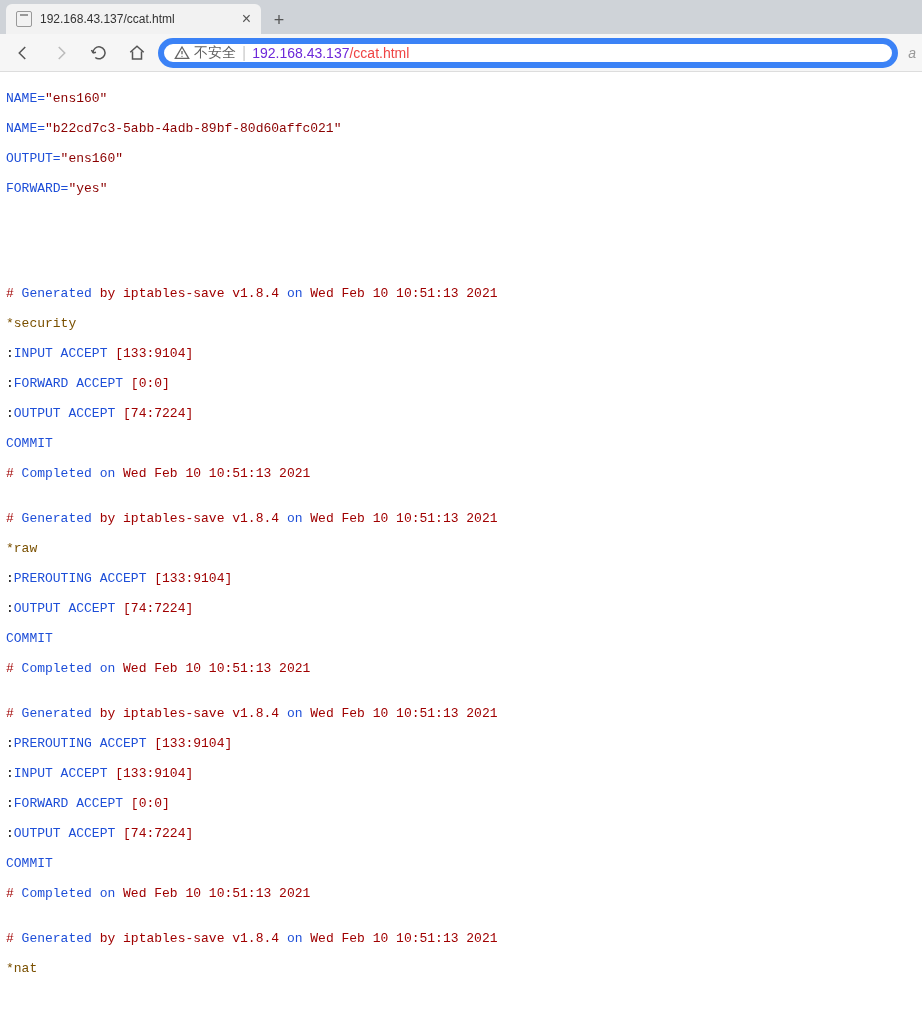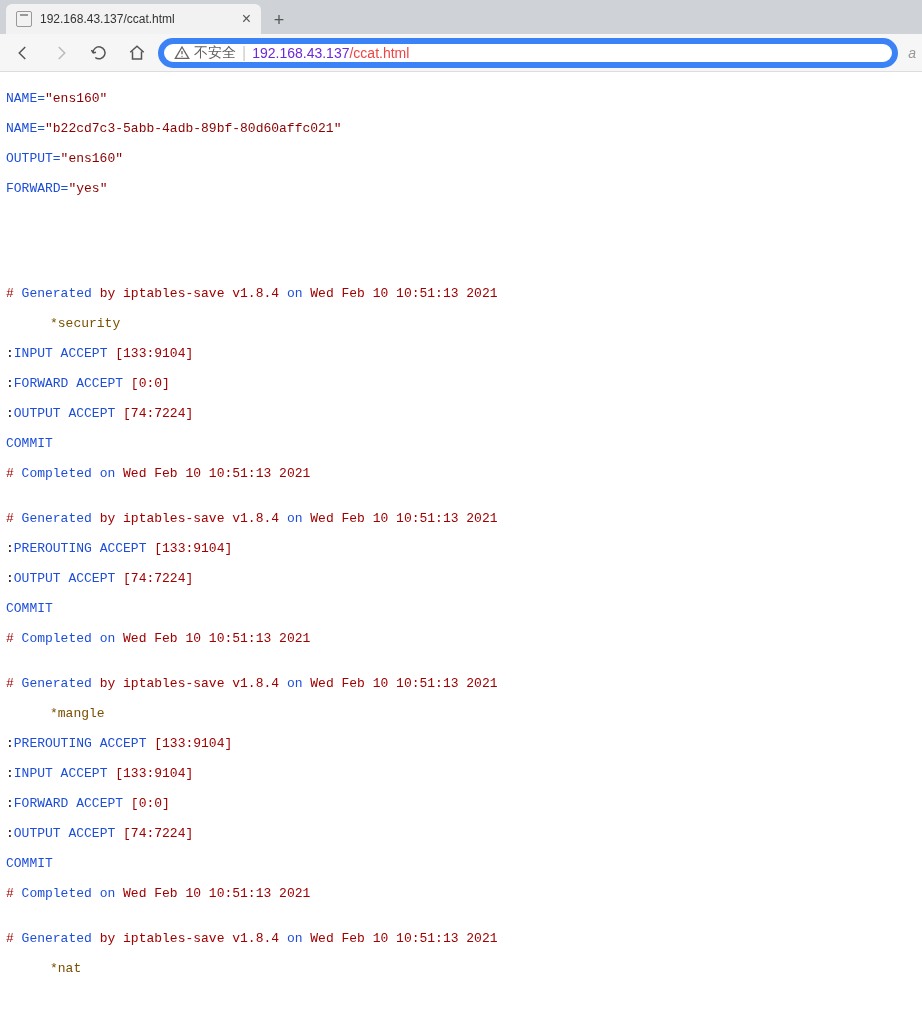--- a/index.html
+++ b/index.html
@@ -116,21 +116,21 @@
     font-size: 13px;
     line-height: 15px;
     padding: 4px 6px;
     color: #000;
     white-space: pre;
   }
   
   .k-blue   { color: #1d4ed8; }  
   .k-red    { color: #a00000; }
   .k-darkred{ color: #8b0000; }
-  .k-brown  { color: #7a5000; margin-left: 44px; }
+  .k-brown  { color: #7a5000; }
   .k-black  { color: #000; }
   .line { display: block; }
 </style>
 </head>
 <body>
 
 <div class="tab-bar">
   <div class="tab">
     <span class="tab-favicon"></span>
     <span class="tab-title">192.168.43.137/ccat.html</span>
@@ -187,27 +187,27 @@
 
 <span class="line"><span class="k-red">#</span><span class="k-blue"> Generated </span><span class="k-red">by iptables-save v1.8.4 </span><span class="k-blue">on</span><span class="k-red"> Wed Feb 10 10:51:13 2021</span></span>
 <span class="line"><span class="k-brown">*security</span></span>
 <span class="line"><span class="k-black">:</span><span class="k-blue">INPUT ACCEPT</span><span class="k-red"> [133:9104]</span></span>
 <span class="line"><span class="k-black">:</span><span class="k-blue">FORWARD ACCEPT</span><span class="k-red"> [0:0]</span></span>
 <span class="line"><span class="k-black">:</span><span class="k-blue">OUTPUT ACCEPT</span><span class="k-red"> [74:7224]</span></span>
 <span class="line k-blue">COMMIT</span>
 <span class="line"><span class="k-red">#</span><span class="k-blue"> Completed </span><span class="k-blue">on</span><span class="k-red"> Wed Feb 10 10:51:13 2021</span></span>
 
 <span class="line"><span class="k-red">#</span><span class="k-blue"> Generated </span><span class="k-red">by iptables-save v1.8.4 </span><span class="k-blue">on</span><span class="k-red"> Wed Feb 10 10:51:13 2021</span></span>
+<span class="line"><span class="k-brown">*raw</span></span>
 <span class="line"><span class="k-black">:</span><span class="k-blue">PREROUTING ACCEPT</span><span class="k-red"> [133:9104]</span></span>
 <span class="line"><span class="k-black">:</span><span class="k-blue">OUTPUT ACCEPT</span><span class="k-red"> [74:7224]</span></span>
 <span class="line k-blue">COMMIT</span>
 <span class="line"><span class="k-red">#</span><span class="k-blue"> Completed </span><span class="k-blue">on</span><span class="k-red"> Wed Feb 10 10:51:13 2021</span></span>
 
 <span class="line"><span class="k-red">#</span><span class="k-blue"> Generated </span><span class="k-red">by iptables-save v1.8.4 </span><span class="k-blue">on</span><span class="k-red"> Wed Feb 10 10:51:13 2021</span></span>
-<span class="line"><span class="k-brown">*mangle</span></span>
 <span class="line"><span class="k-black">:</span><span class="k-blue">PREROUTING ACCEPT</span><span class="k-red"> [133:9104]</span></span>
 <span class="line"><span class="k-black">:</span><span class="k-blue">INPUT ACCEPT</span><span class="k-red"> [133:9104]</span></span>
 <span class="line"><span class="k-black">:</span><span class="k-blue">FORWARD ACCEPT</span><span class="k-red"> [0:0]</span></span>
 <span class="line"><span class="k-black">:</span><span class="k-blue">OUTPUT ACCEPT</span><span class="k-red"> [74:7224]</span></span>
 <span class="line k-blue">COMMIT</span>
 <span class="line"><span class="k-red">#</span><span class="k-blue"> Completed </span><span class="k-blue">on</span><span class="k-red"> Wed Feb 10 10:51:13 2021</span></span>
 
 <span class="line"><span class="k-red">#</span><span class="k-blue"> Generated </span><span class="k-red">by iptables-save v1.8.4 </span><span class="k-blue">on</span><span class="k-red"> Wed Feb 10 10:51:13 2021</span></span>
 <span class="line"><span class="k-brown">*nat</span></span>
 

